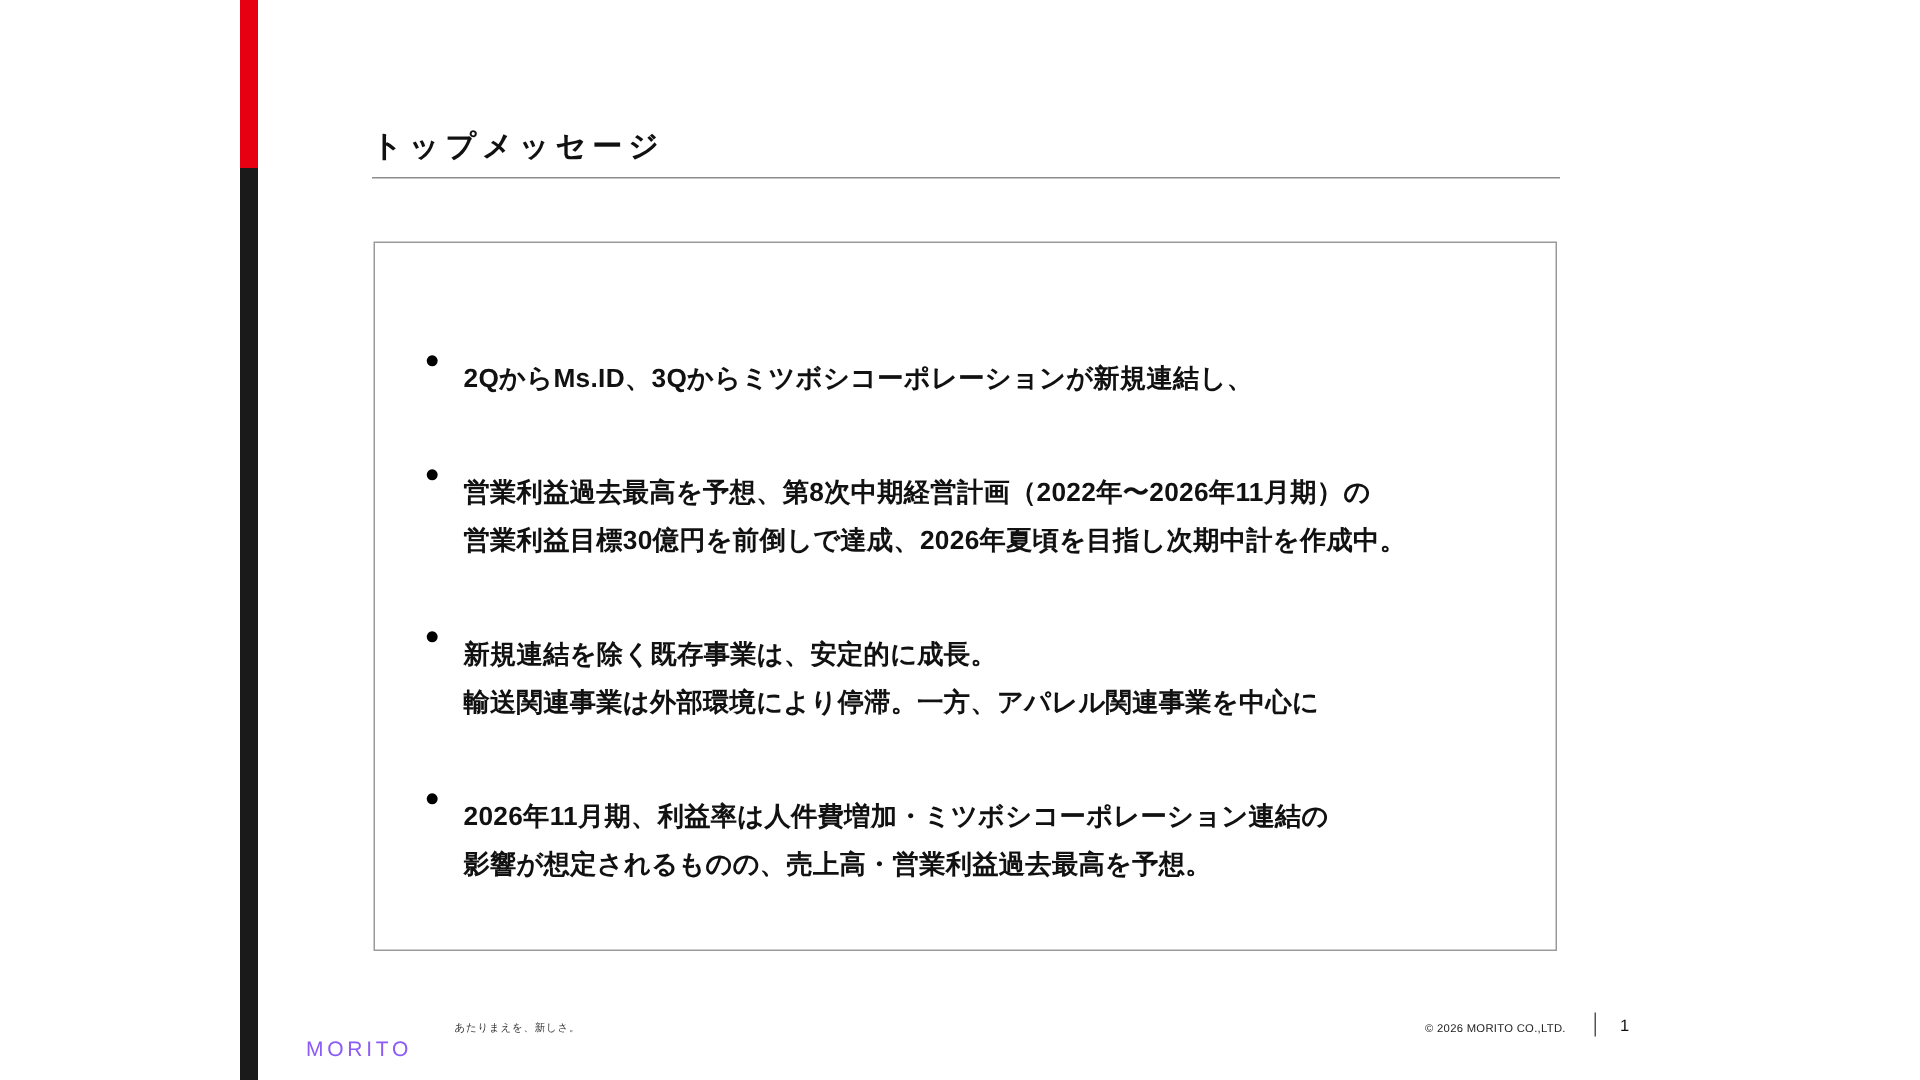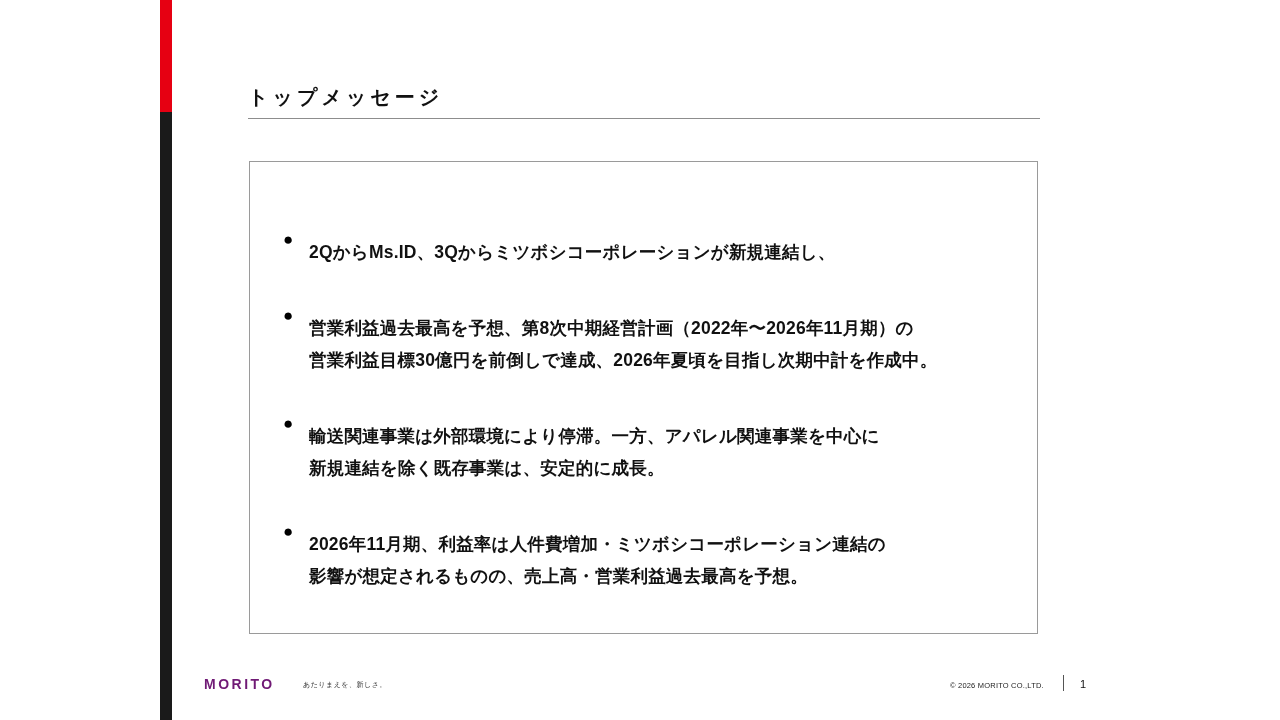--- a/index.html
+++ b/index.html
@@ -97,25 +97,25 @@
     font-size: 17.5px;
     line-height: 32px;
     color: #111111;
     letter-spacing: 0.2px;
     white-space: nowrap;
     font-weight: 600;
   }
   .logo {
     position: absolute;
     left: 204px;
-    top: 676px;
+    top: 691px;
     font-size: 14px;
     letter-spacing: 2.5px;
-    color: #701a75;
-    font-weight: 700;
+    color: #8b5cf6;
+    font-weight: 400;
   }
   .logo-tag {
     position: absolute;
     left: 303px;
     top: 680px;
     font-size: 7px;
     color: #333333;
     letter-spacing: 0.5px;
   }
   .copyright {
@@ -167,22 +167,22 @@
         <div class="bullet-marker">●</div>
         <div class="bullet-lines">
           <div class="bullet-line">営業利益過去最高を予想、第8次中期経営計画（2022年〜2026年11月期）の</div>
           <div class="bullet-line">営業利益目標30億円を前倒しで達成、2026年夏頃を目指し次期中計を作成中。</div>
         </div>
       </div>
 
       <div class="bullet">
         <div class="bullet-marker">●</div>
         <div class="bullet-lines">
+          <div class="bullet-line">新規連結を除く既存事業は、安定的に成長。</div>
           <div class="bullet-line">輸送関連事業は外部環境により停滞。一方、アパレル関連事業を中心に</div>
-          <div class="bullet-line">新規連結を除く既存事業は、安定的に成長。</div>
         </div>
       </div>
 
       <div class="bullet">
         <div class="bullet-marker">●</div>
         <div class="bullet-lines">
           <div class="bullet-line">2026年11月期、利益率は人件費増加・ミツボシコーポレーション連結の</div>
           <div class="bullet-line">影響が想定されるものの、売上高・営業利益過去最高を予想。</div>
         </div>
       </div>

